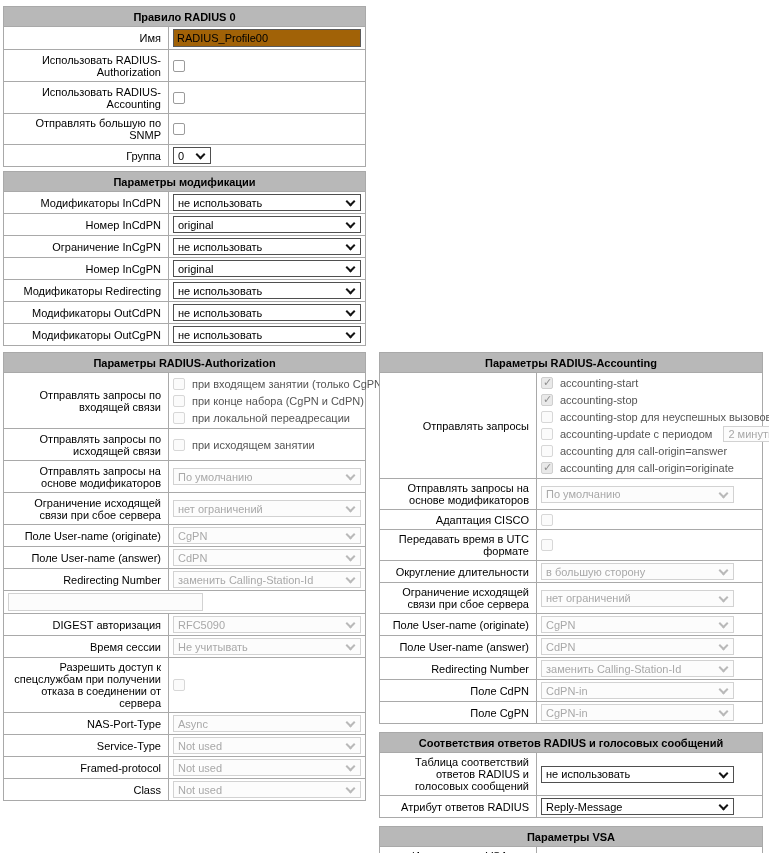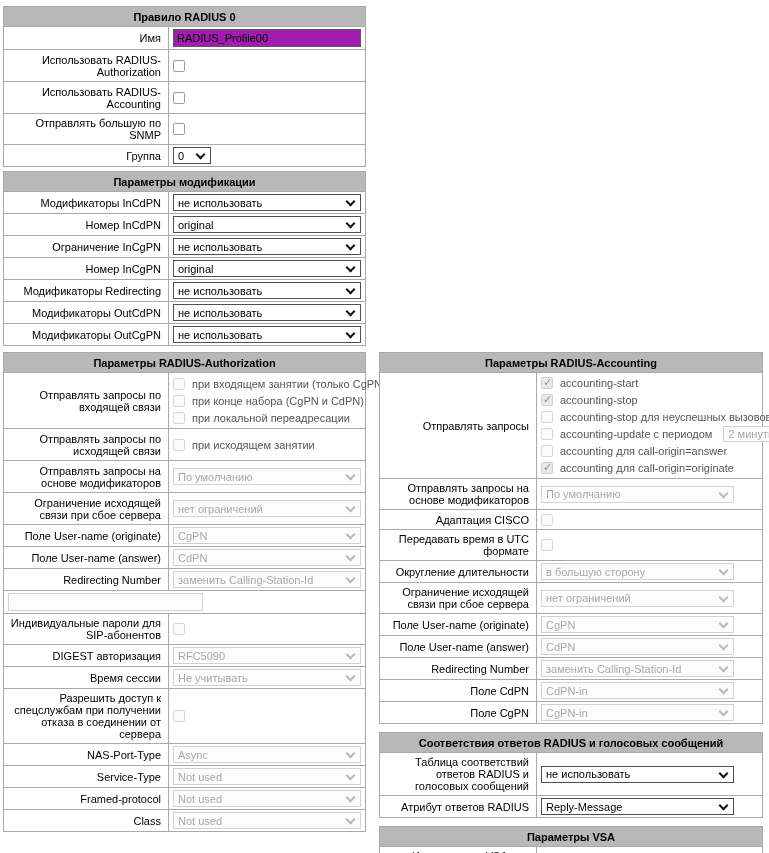--- a/index.html
+++ b/index.html
@@ -26,21 +26,21 @@
   
   .sel{position:relative;width:193px;height:17px;border:1px solid var(--en-bd);background:#fff;
        display:flex;align-items:center;padding:0 18px 0 4px;white-space:nowrap;overflow:hidden;cursor:default}
   .sel .chev{position:absolute;right:6px;top:3px;width:7px;height:7px;
        border-left:2px solid #141414;border-bottom:2px solid #141414;transform:rotate(-45deg)}
   .sel.dis{border-color:var(--dis-bd);background:#fcfcfc;color:var(--dis-tx)}
   .sel.dis .chev{border-color:#b9b9b9}
   .sel.tiny{width:38px;padding-right:14px}
   .sel.small{width:70px;height:16px;margin-left:4px}
   
-  .inp{width:195px;height:18px;border:1px solid #5a5a5a;padding:0 3px;font:inherit;background:#a21caf}
+  .inp{width:195px;height:18px;border:1px solid #5a5a5a;padding:0 3px;font:inherit;background:#a16207}
   .inp.dis{border-color:var(--dis-bd);background:#fcfcfc}
   
   .cb{display:inline-block;flex:none;width:12px;height:12px;border:1px solid #9b9b9b;background:#fff;border-radius:2px;position:relative}
   .cb.dis{border-color:#d7d7d7;background:#fbfbfb}
   .cb.dis.checked{background:#e9e9e9;border-color:#cfcfcf}
   .cb.dis.checked::after{content:"\2713";position:absolute;left:1px;top:-2px;font-size:11px;font-weight:bold;color:#8f8f8f}
   
   .columns{display:flex;align-items:flex-start;gap:13px;margin-top:6px}
   .gap4{height:4px}
   .stack-gap{margin-top:8px}
@@ -238,26 +238,20 @@
             </div>
           </div>
       </div>
 
       <div class="row r22">
         <div class="val">
             <input class="inp dis" disabled="" value="" style="">
           </div>
       </div>
 
-      <div class="row r30">
-        <div class="lbl">Индивидуальные пароли для SIP-абонентов</div>
-        <div class="val">
-            <span class="cb dis"></span>
-          </div>
-      </div>
 
       <div class="row r20">
         <div class="lbl">DIGEST авторизация</div>
         <div class="val">
             <div class="sel dis">
               <span>RFC5090</span>
               <span class="chev"></span>
             </div>
           </div>
       </div>

